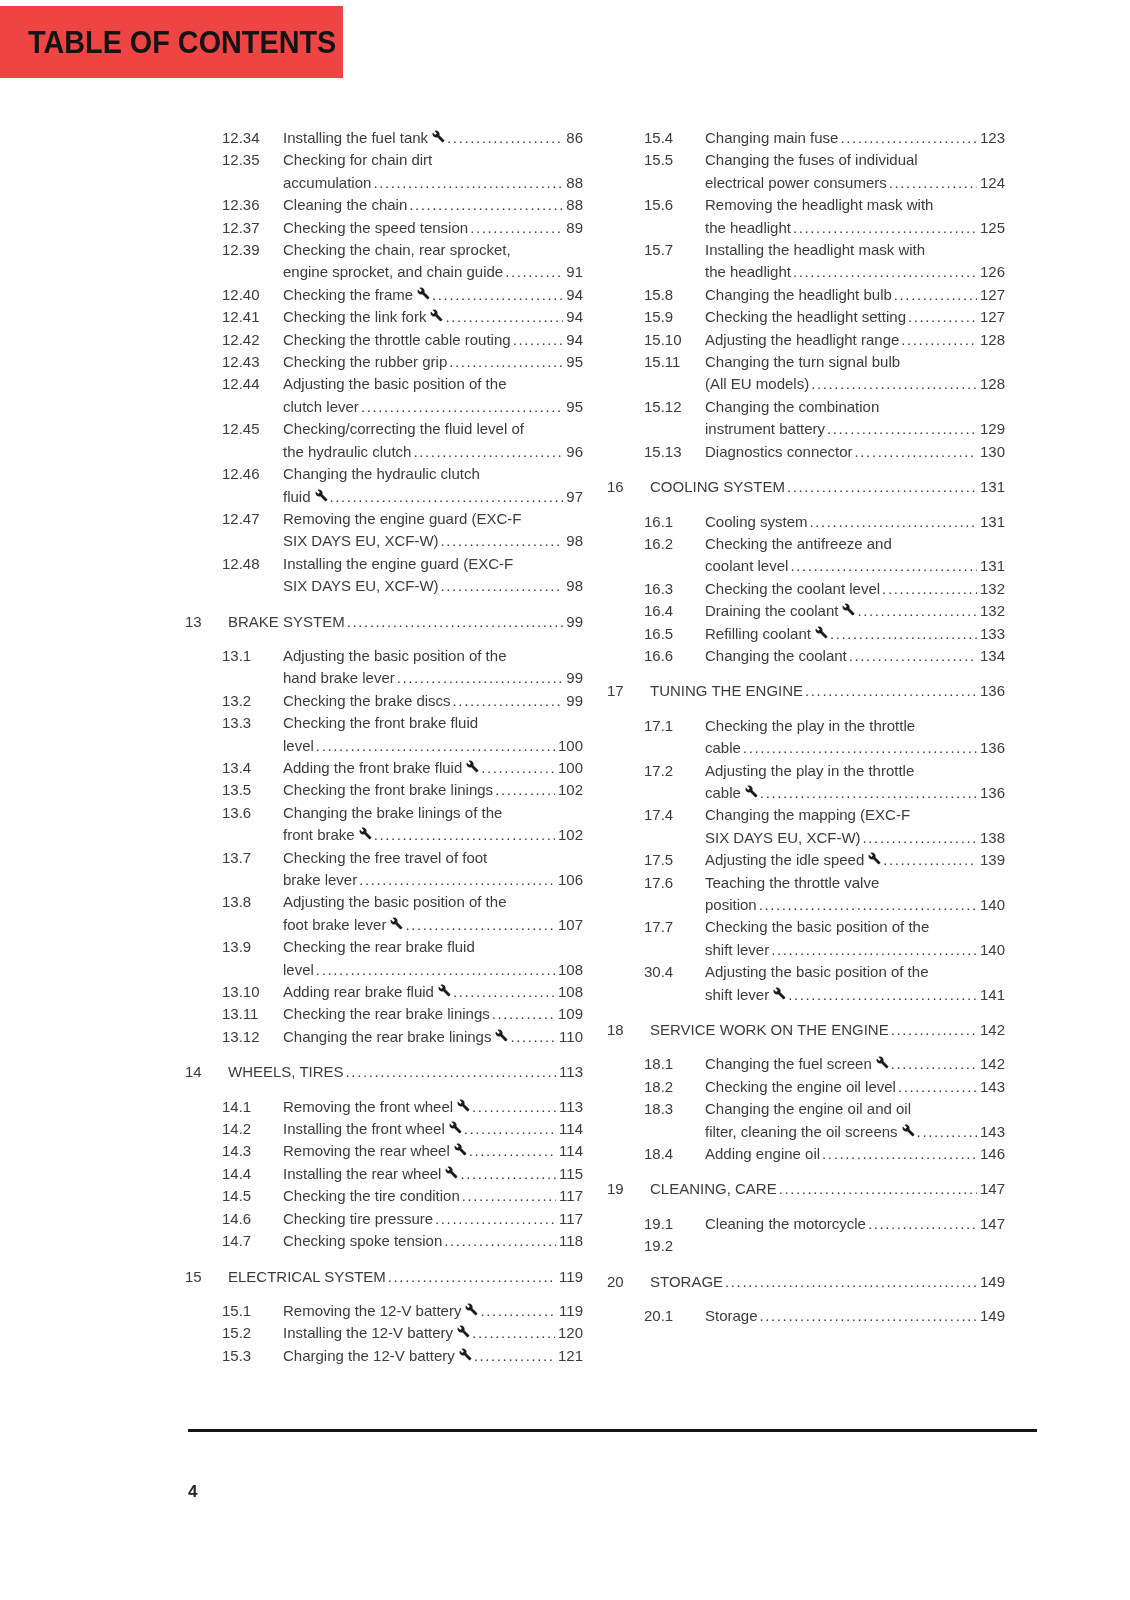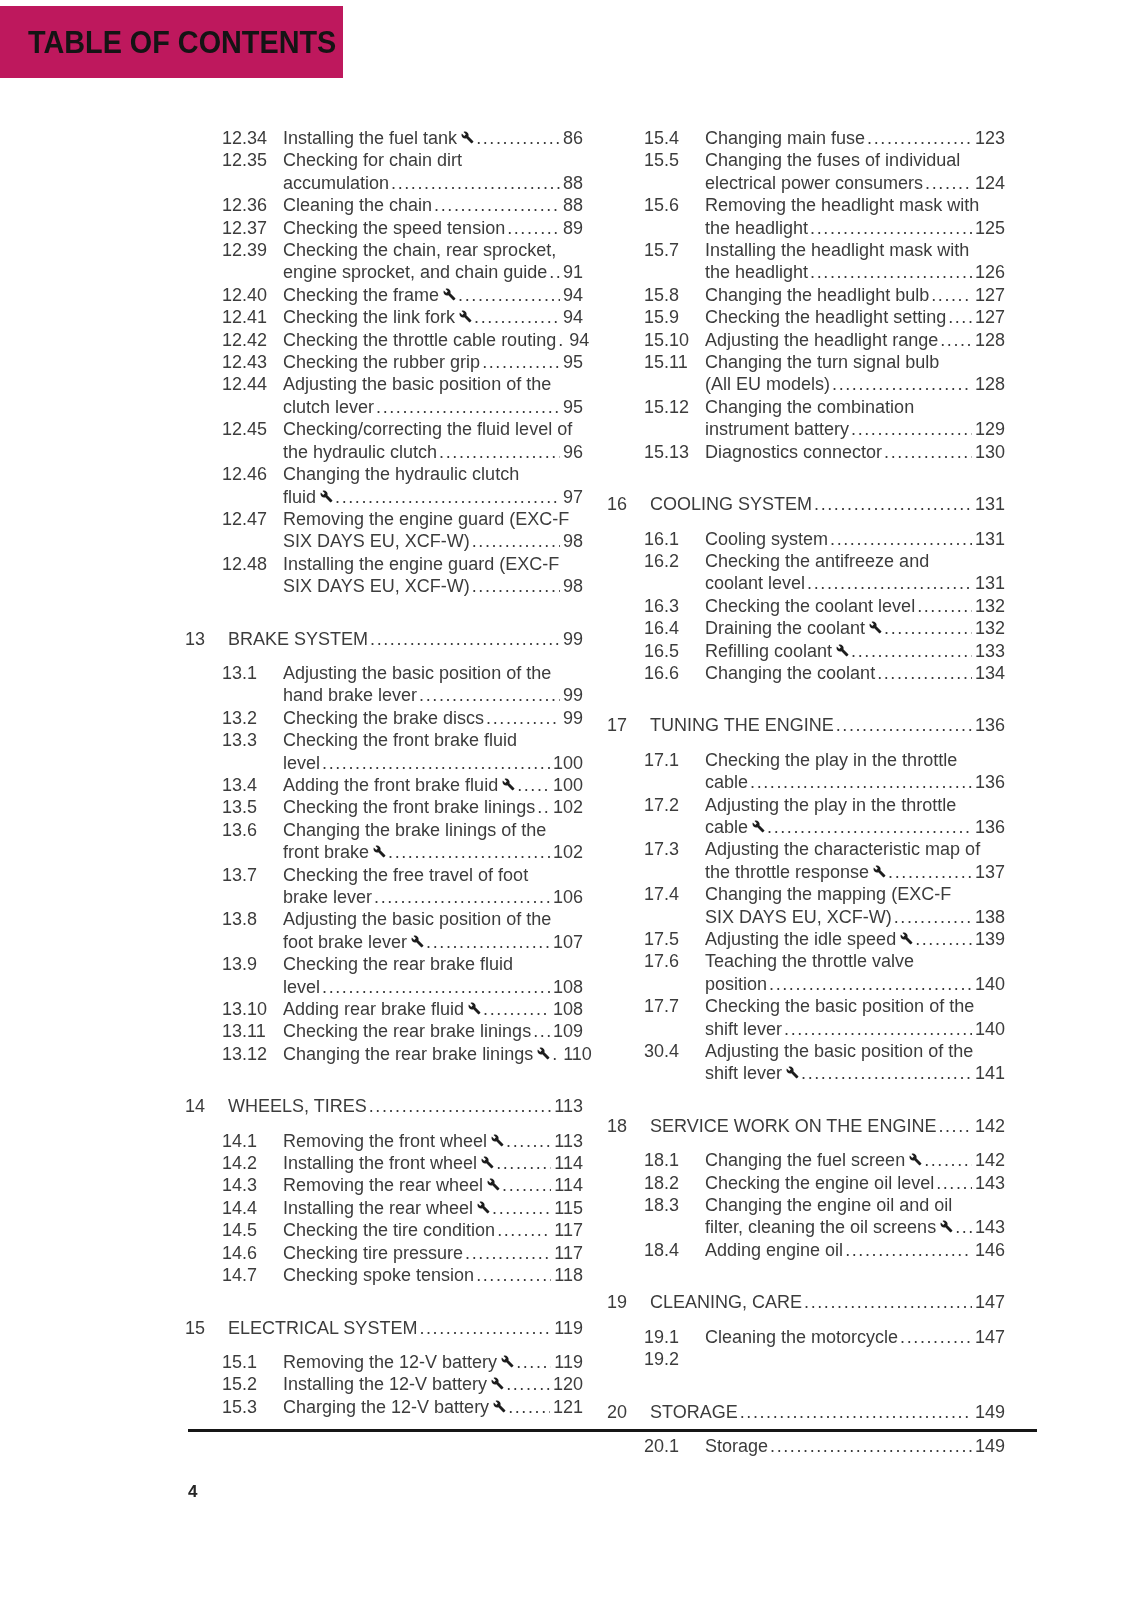--- a/index.html
+++ b/index.html
@@ -10,46 +10,46 @@
     color: #3c3c3c;
     position: relative;
     overflow: hidden;
   }
   .page { position: absolute; inset: 0; }
 
   
   .header-box {
     position: absolute; left: 0; top: 6px;
     width: 343px; height: 72px;
-    background: #be185d;
+    background: #ef4444;
     display: flex; align-items: center;
   }
   .header-box h1 {
     margin: 0 0 0 28px;
     font-size: 32px; font-weight: bold;
     color: #141414;
     letter-spacing: 0px;
     transform: scaleX(0.9); transform-origin: left center;
     white-space: nowrap;
   }
 
   
   .col {
     position: absolute; top: 127px; width: 398px;
-    font-size: 18px; line-height: 22.4px;
+    font-size: 15px; line-height: 22.4px;
   }
   .col.col-left  { left: 185px; }
   .col.col-right { left: 607px; }
 
   .entry { display: flex; align-items: flex-start; }
   .entry .num { flex: none; }
   .entry.section { padding-left: 37px; }
   .entry.section .num { width: 61px; }
   .entry.chapter .num { width: 43px; }
-  .entry.chapter { margin-top: 30px; margin-bottom: 12px; }
+  .entry.chapter { margin-top: 13px; margin-bottom: 12px; }
 
   .entry .body { flex: 1 1 auto; min-width: 0; }
   .entry .line { white-space: nowrap; }
   .lastline { display: flex; align-items: baseline; }
   .lastline .text { white-space: nowrap; flex: 0 0 auto; }
   .leader {
     flex: 1 1 auto; min-width: 8px;
     overflow: hidden; white-space: nowrap;
     margin: 0 3px 0 2px;
   }
@@ -785,36 +785,20 @@
                 <svg viewBox="0 0 24 24">
                   <path d="M22.7 19l-9.1-9.1c.9-2.3.4-5-1.5-6.9-2-2-5-2.4-7.4-1.3L9 6 6 9 1.6 4.7C.4 7.1.9 10.1 2.9 12.1c1.9 1.9 4.6 2.4 6.9 1.5l9.1 9.1c.4.4 1 .4 1.4 0l2.3-2.3c.5-.4.5-1.1.1-1.4z" fill="#1d1d1d"></path>
                 </svg>
               </span>
               <span class="leader"></span>
               <span class="pagenum">136</span>
             </div>
           </span>
         </div>
         <div class="entry section">
-          <span class="num">17.3</span>
-          <span class="body">
-            <div class="line">Adjusting the characteristic map of</div>
-            <div class="lastline">
-              <span class="text">the throttle response</span>
-              <span class="wrench">
-                <svg viewBox="0 0 24 24">
-                  <path d="M22.7 19l-9.1-9.1c.9-2.3.4-5-1.5-6.9-2-2-5-2.4-7.4-1.3L9 6 6 9 1.6 4.7C.4 7.1.9 10.1 2.9 12.1c1.9 1.9 4.6 2.4 6.9 1.5l9.1 9.1c.4.4 1 .4 1.4 0l2.3-2.3c.5-.4.5-1.1.1-1.4z" fill="#1d1d1d"></path>
-                </svg>
-              </span>
-              <span class="leader"></span>
-              <span class="pagenum">137</span>
-            </div>
-          </span>
-        </div>
-        <div class="entry section">
           <span class="num">17.4</span>
           <span class="body">
             <div class="line">Changing the mapping (EXC-F</div>
             <div class="lastline">
               <span class="text">SIX DAYS EU, XCF-W)</span>
               <span class="leader"></span>
               <span class="pagenum">138</span>
             </div>
           </span>
         </div>

